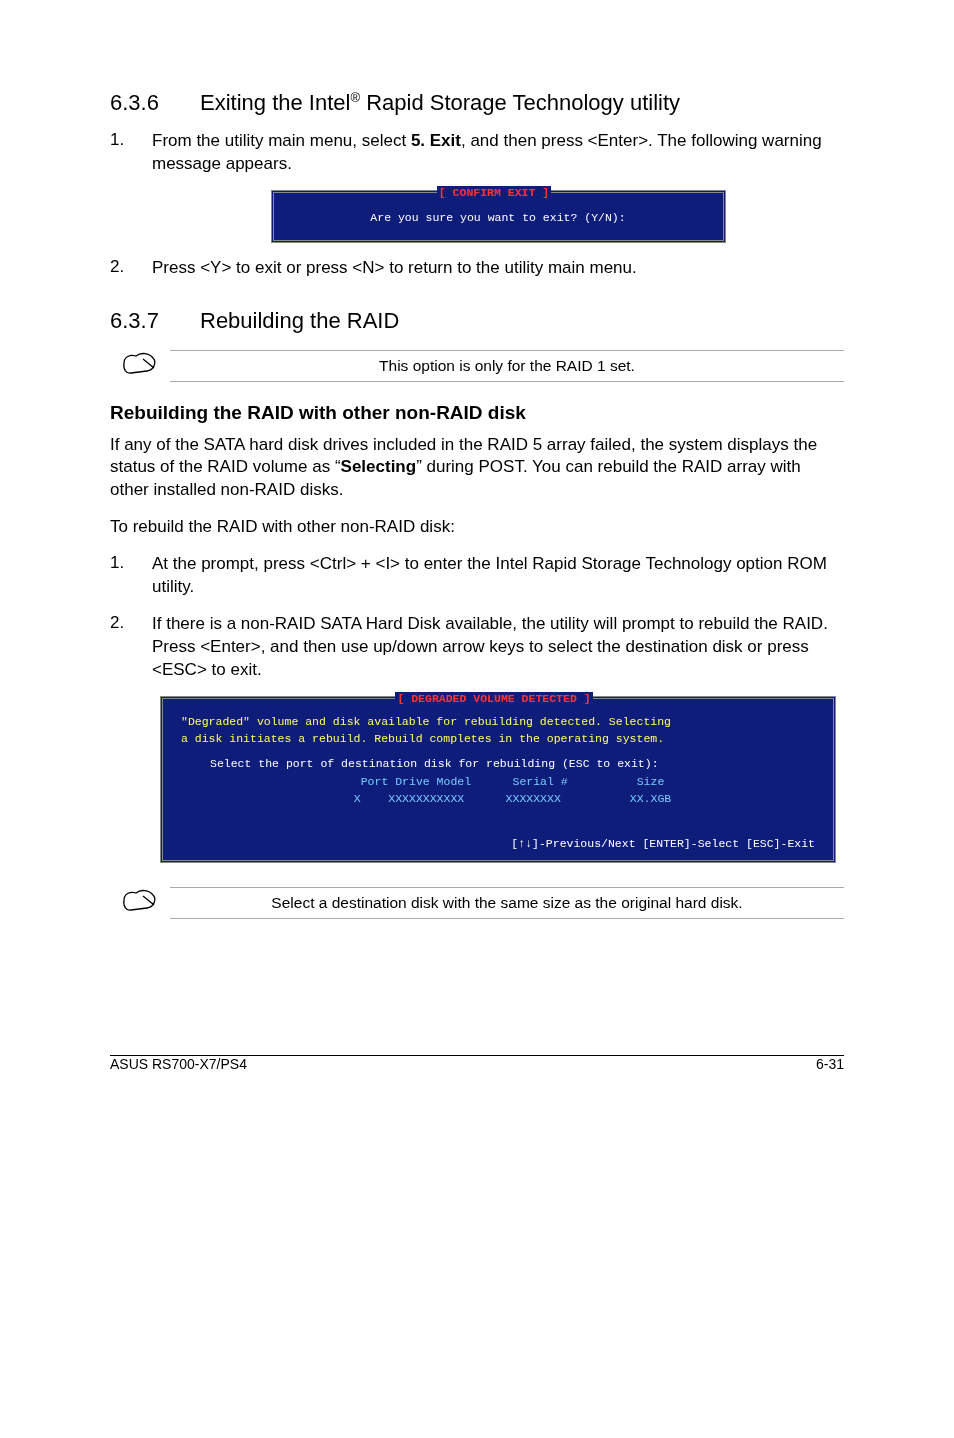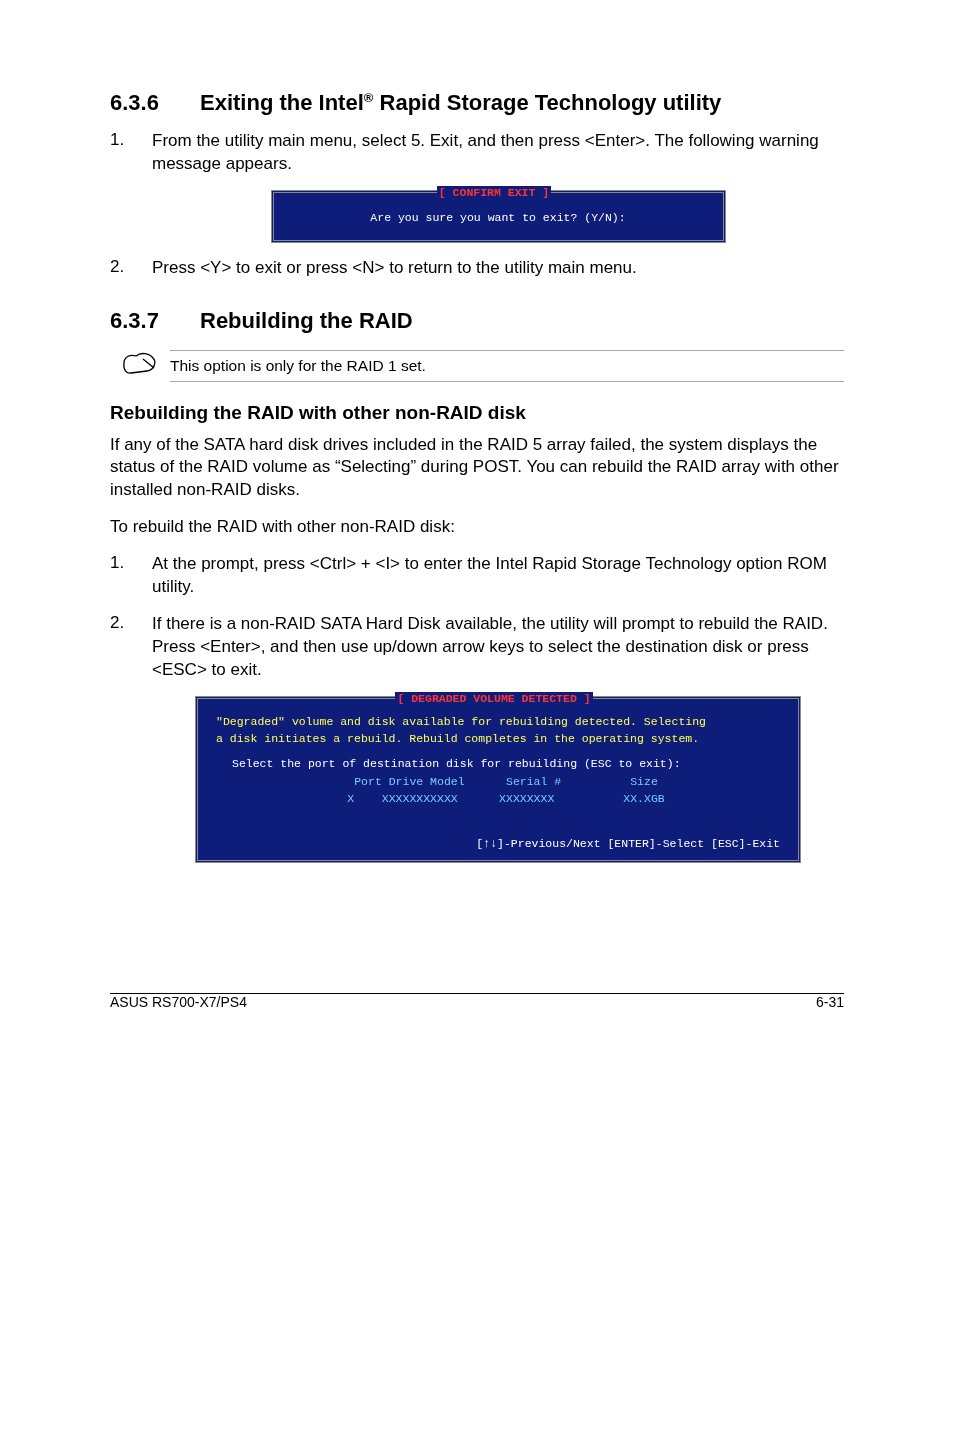--- a/index.html
+++ b/index.html
@@ -9,67 +9,67 @@
     background: #fff;
     color: #000;
     width: 954px;
   }
   .page {
     padding: 90px 110px 30px 110px;
     box-sizing: border-box;
   }
   .h2 {
     font-size: 22px;
-    font-weight: bold;
+    font-weight: normal;
     margin: 0 0 14px 0;
   }
   .h2 .num { display:inline-block; width: 90px; }
   .h2 sup { font-size: 13px; vertical-align: super; }
   .para { font-size: 17px; line-height: 1.35; margin: 0 0 14px 0; }
   .list-item { display:flex; margin: 0 0 14px 0; }
   .list-item .n { width: 42px; flex-shrink:0; font-size:17px; }
   .list-item .t { flex:1; font-size:17px; line-height:1.35; }
-  .bold { font-weight: normal; }
+  .bold { font-weight: bold; }
   .sub-h { font-size: 19px; font-weight:bold; margin: 14px 0 10px 0; }
 
   .note-row { display:flex; align-items:flex-start; margin: 8px 0 14px 0; }
   .note-icon { width: 60px; flex-shrink:0; display:flex; justify-content:center; padding-top:2px;}
   .note-body { flex:1; }
   .note-line { border-top: 1px solid #aaa; margin: 2px 0 6px 0; }
-  .note-text { font-size: 15.5px; margin: 0 0 6px 0; }
+  .note-text { font-size: 15.5px; margin: 0 0 6px 0; text-align: center; }
 
   .bios-box {
     margin: 0 auto 14px auto;
     border: 3px double #888;
     background: #0f1d7a;
     color: #fff;
     font-family: "Courier New", monospace;
     font-size: 11.5px;
     position: relative;
     box-sizing: border-box;
   }
   .bios-box.small { width: 455px; padding: 16px 10px 12px 10px; text-align:center; line-height:1.6;}
-  .bios-box.large { width: 606px; padding: 14px 18px 8px 18px; line-height:1.5;}
+  .bios-box.large { width: 676px; padding: 14px 18px 8px 18px; line-height:1.5;}
   .bios-title {
     position: absolute;
     top: -9px;
     left: 0; right:8px;
     text-align:center;
     font-weight:bold;
   }
   .bios-title span {
     background: #0f1d7a;
     color: #f33;
     padding: 0 2px;
   }
   .bios-yellow { color: #ffff55; }
   .bios-cyan { color: #7acbff; }
   .bios-footer { text-align:right; color:#fff; margin-top: 28px;}
   .bios-row { white-space: pre; text-align: center; }
-  .bios-indent { margin-left: 16px; }
+  .bios-indent { margin-left: 29px; }
 
   .footer {
     display:flex;
     justify-content: space-between;
     border-top: 1px solid #000;
     margin-top: 130px;
     font-size: 14px;
   }
 </style>
 </head>
@@ -142,19 +142,31 @@
       <div class="bios-yellow">"Degraded" volume and disk available for rebuilding detected. Selecting</div>
       <div class="bios-yellow">a disk initiates a rebuild. Rebuild completes in the operating system.</div>
       <div style="height:8px;"></div>
       <div class="bios-indent">Select the port of destination disk for rebuilding (ESC to exit):</div>
       <div class="bios-row bios-cyan bios-indent">Port Drive Model      Serial #          Size</div>
       <div class="bios-row bios-cyan bios-indent">X    XXXXXXXXXXX      XXXXXXXX          XX.XGB</div>
       <div class="bios-footer">[↑↓]-Previous/Next  [ENTER]-Select  [ESC]-Exit</div>
     </div>
   </div>
 
+  <div class="note-row" style="margin-top:22px;">
+    <div class="note-icon">
+      <svg width="38" height="26" viewBox="0 0 38 26">
+        <path d="M3 13 C3 7 9 4 15 6 C20 2 28 3 32 8 C36 12 33 20 26 21 L10 23 C5 24 2 19 3 13 Z M22 9 L33 18" fill="none" stroke="#000" stroke-width="1.3"></path>
+      </svg>
+    </div>
+    <div class="note-body">
+      <div class="note-line"></div>
+      <p class="note-text">Select a destination disk with the same size as the original hard disk.</p>
+      <div class="note-line"></div>
+    </div>
+  </div>
 
   <div class="footer">
     <span>ASUS RS700-X7/PS4</span>
     <span>6-31</span>
   </div>
 
 </div>
 
 </body></html>

